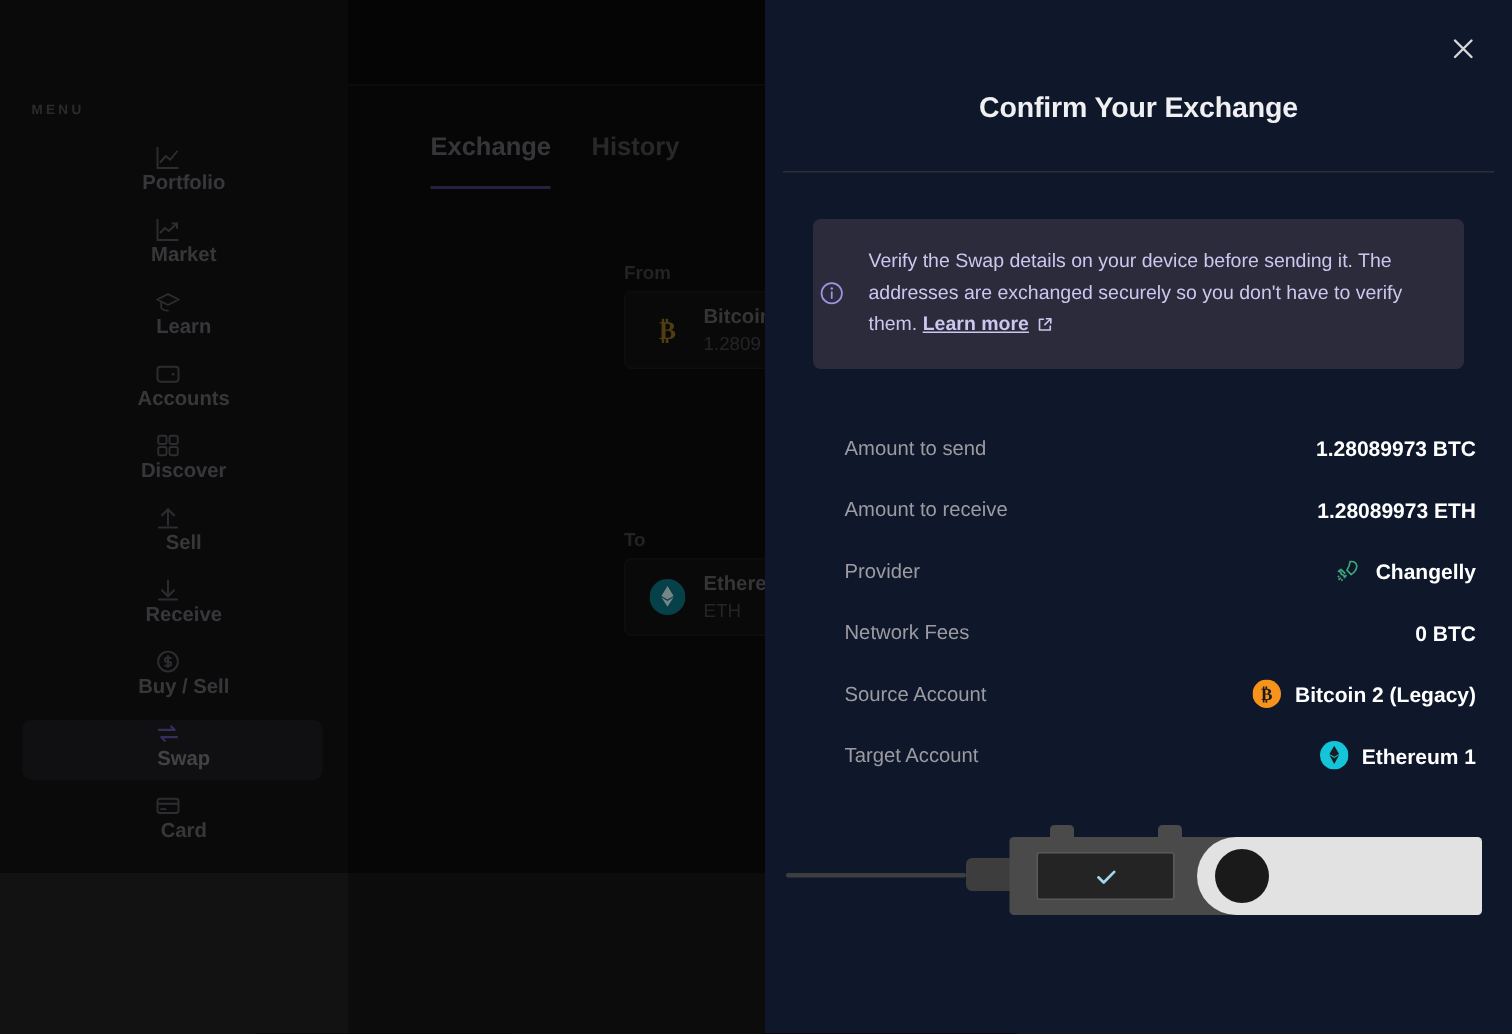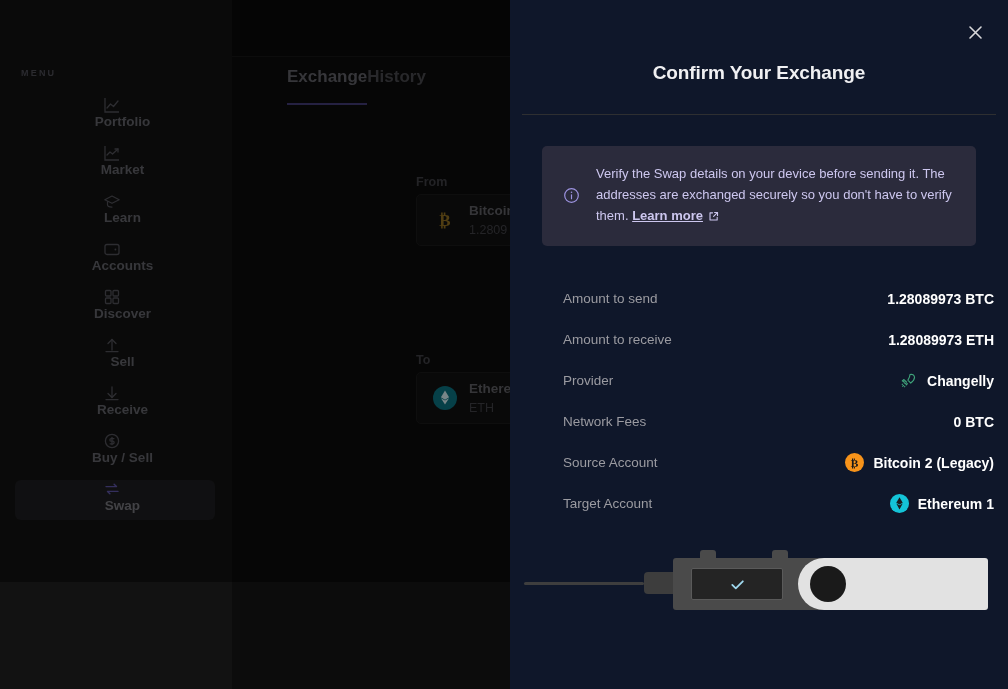--- a/index.html
+++ b/index.html
@@ -97,22 +97,23 @@
     left: 0; top: 0;
     width: 100%;
     height: 57px;
     background: #090909;
     border-bottom: 1px solid #161616;
   }
 
   .bg-tabs {
     position: absolute;
     left: 55px;
-    top: 67px;
-    display: flex;
+    top: 88px;
+    display: flex;
+    gap: 27px;
   }
 
   .bg-tab {
     font-size: 17px;
     font-weight: 700;
     color: #46464a;
     padding-bottom: 16px;
   }
 
   .bg-tab.active {
@@ -231,21 +232,21 @@
     width: 474px;
     height: 1px;
     background: #2e2f31;
   }
 
   .info-box {
     position: absolute;
     left: 32px;
     top: 146px;
     width: 434px;
-    padding: 17px 20px 18px 20px;
+    padding: 17px 20px 18px 3px;
     background: #2b2b3c;
     border-radius: 5px;
     display: flex;
     align-items: center;
   }
 
   .info-icon {
     width: 18px;
     height: 18px;
     flex: 0 0 18px;
@@ -274,21 +275,21 @@
     vertical-align: -2px;
     margin-left: 5px;
     color: #cdc7ef;
   }
 
   .detail-rows {
     position: absolute;
     left: 0;
     top: 278px;
     width: 498px;
-    padding: 0 14px 0 53px;
+    padding: 0 24px 0 53px;
   }
 
   .detail-row {
     display: flex;
     align-items: center;
     justify-content: space-between;
     height: 41px;
   }
 
   .detail-label {
@@ -503,20 +504,30 @@
         <div class="nav-item active">
           <span class="nav-icon">
             <svg width="18" height="18" viewBox="0 0 18 18" fill="none" stroke="currentColor" stroke-width="1.4">
               <path d="M3 6.6h10.5l-2.4-2.4" stroke-linecap="round" stroke-linejoin="round"></path>
               <path d="M15 11.4H4.5l2.4 2.4" stroke-linecap="round" stroke-linejoin="round"></path>
             </svg>
           </span>
           <span>Swap</span>
         </div>
 
+        <div class="nav-item">
+          <span class="nav-icon">
+            <svg width="18" height="18" viewBox="0 0 18 18" fill="none" stroke="currentColor" stroke-width="1.3">
+              <rect x="2" y="4.5" width="14" height="9.5" rx="1.6"></rect>
+                <path d="M2 7.8h14"></path>
+                <path d="M4.4 11.4h3" stroke-linecap="round"></path>
+            </svg>
+          </span>
+          <span>Card</span>
+        </div>
 
 
       </div>
     </div>
 
     <div class="bg-main">
       <div class="bg-topbar"></div>
 
       <div class="bg-tabs">
         <div class="bg-tab active">Exchange</div>

